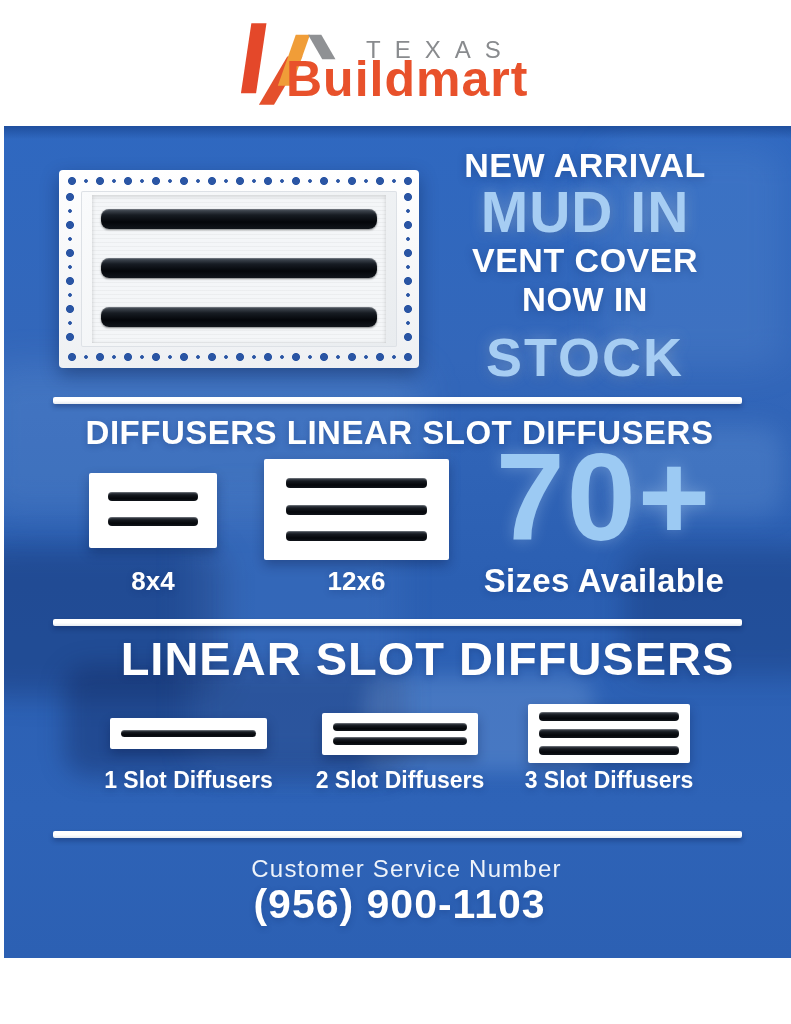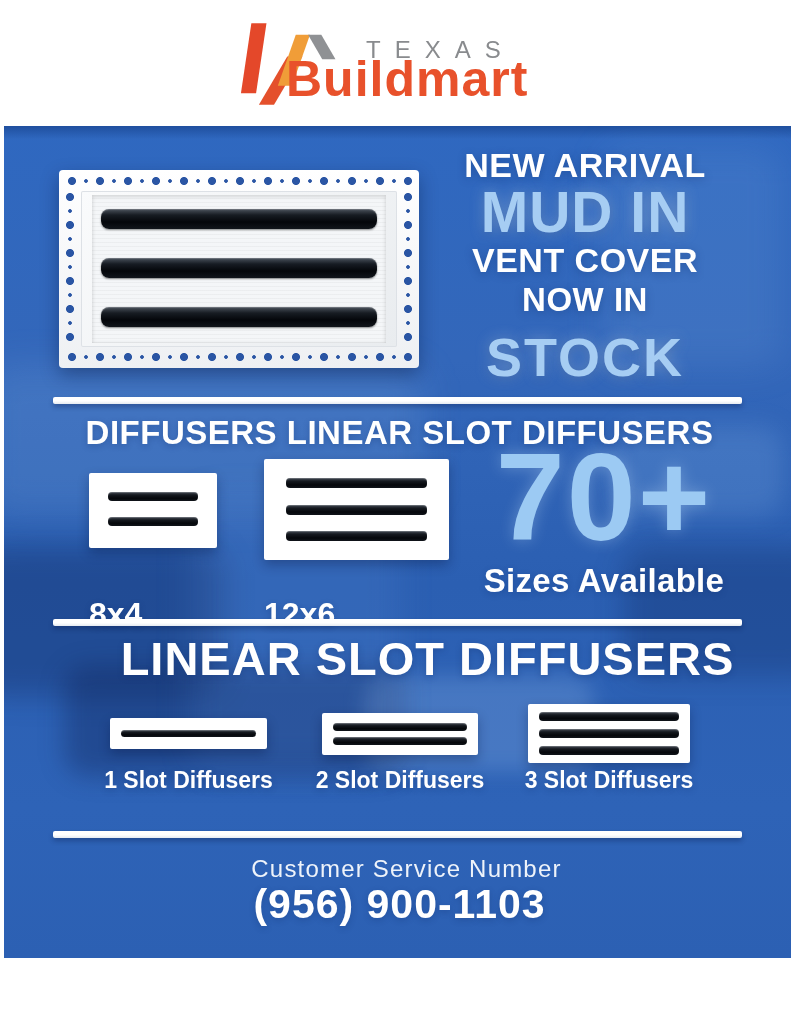--- a/index.html
+++ b/index.html
@@ -109,23 +109,22 @@
     box-shadow:inset 0 1px 1px rgba(255,255,255,.25);
   }
   .card-8x4{left:85px;top:347px;width:128px;height:75px;}
   .card-8x4 .s1{left:19px;width:90px;height:9px;top:19px;}
   .card-8x4 .s2{left:19px;width:90px;height:9px;top:44px;}
   .card-12x6{left:260px;top:333px;width:185px;height:101px;}
   .card-12x6 .s1{left:22px;width:141px;height:10px;top:19px;}
   .card-12x6 .s2{left:22px;width:141px;height:10px;top:46px;}
   .card-12x6 .s3{left:22px;width:141px;height:10px;top:72px;}
   .size-label{
-    position:absolute;color:#ffffff;font-size:32px;font-weight:800;
+    position:absolute;text-align:center;color:#ffffff;font-size:26px;font-weight:800;
     text-shadow:0 2px 6px rgba(15,45,105,.3);
-    margin-top:30px;
   }
   .lbl-8x4{left:85px;width:128px;top:440px;}
   .lbl-12x6{left:260px;width:185px;top:440px;}
   .count-block{position:absolute;left:468px;top:316px;width:264px;text-align:center;}
   .count-num{
     font-size:124px;line-height:110px;font-weight:800;color:#9ccaf3;letter-spacing:2px;
     text-shadow:0 0 16px rgba(215,238,255,.3);
   }
   .count-caption{
     font-size:33px;font-weight:800;color:#ffffff;margin-top:10px;letter-spacing:.3px;

